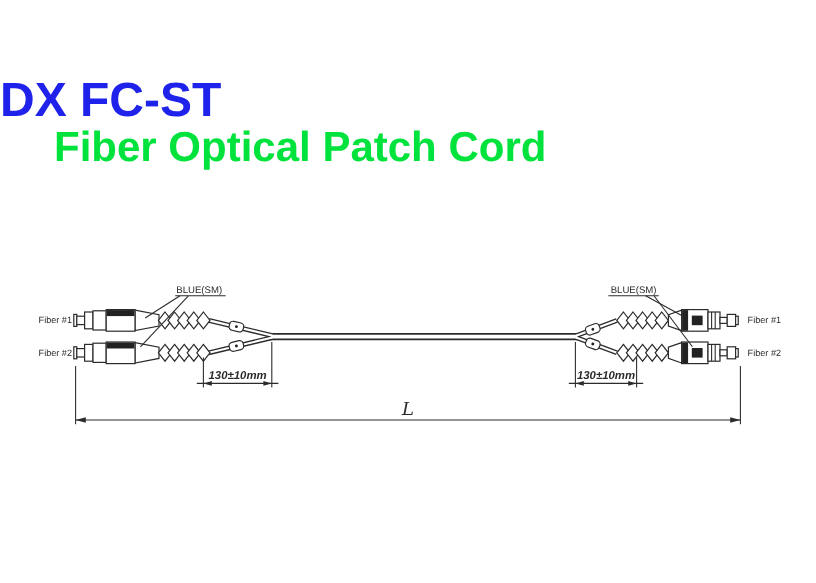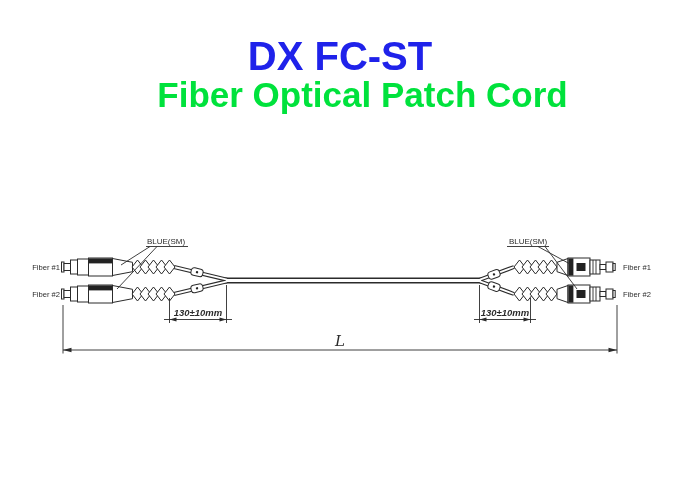--- a/index.html
+++ b/index.html
@@ -1,18 +1,18 @@
 <!DOCTYPE html>
 <html><head>
 <meta charset="utf-8">
 <style>
   html,body{margin:0;padding:0;background:#fff;}
   .page{position:relative;width:680px;height:486px;background:#ffffff;overflow:hidden;
         font-family:"Liberation Sans",sans-serif;}
-  .title-block{position:absolute;top:36px;left:0;width:680px;text-align:center;}
+  .title-block{position:absolute;top:64px;left:0;width:680px;}
   .title-main{font-size:40px;font-weight:700;line-height:1.0;letter-spacing:0px;}
   .title-sub{font-size:35px;font-weight:700;line-height:1.08;}
   svg{position:absolute;left:0;top:222px;}
   .thin{stroke:#2b2b2b;stroke-width:0.9;fill:none;}
   .shape{stroke:#2b2b2b;stroke-width:1;fill:#ffffff;}
   .dark{fill:#222222;stroke:none;}
   .cable-dark{stroke:#2b2b2b;fill:none;}
   .cable-white{stroke:#ffffff;fill:none;}
   .cad-text{fill:#2b2b2b;font-family:"Liberation Sans",sans-serif;font-size:8px;}
   .cad-small{fill:#2b2b2b;font-family:"Liberation Sans",sans-serif;font-size:7.6px;}

